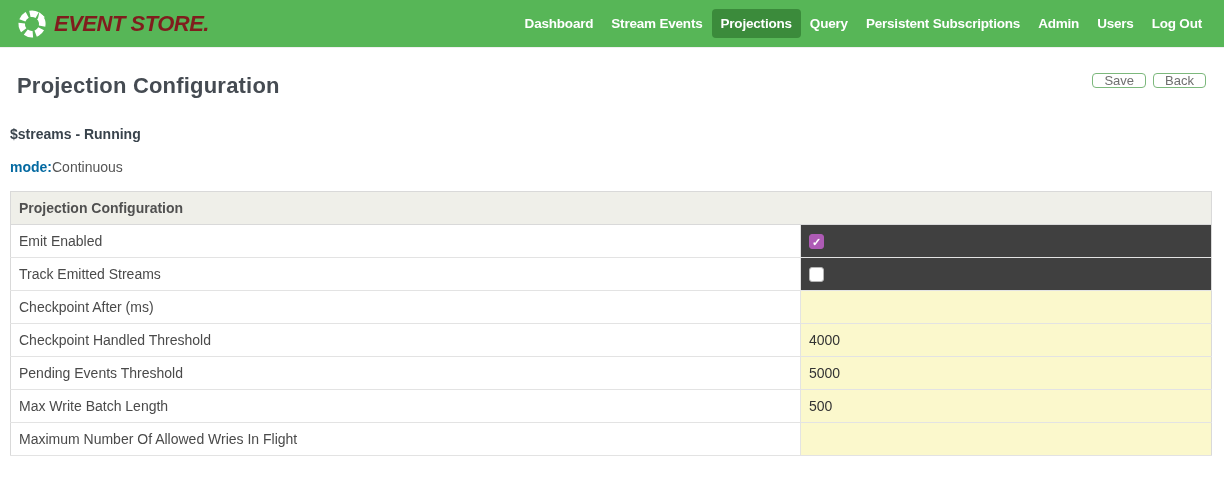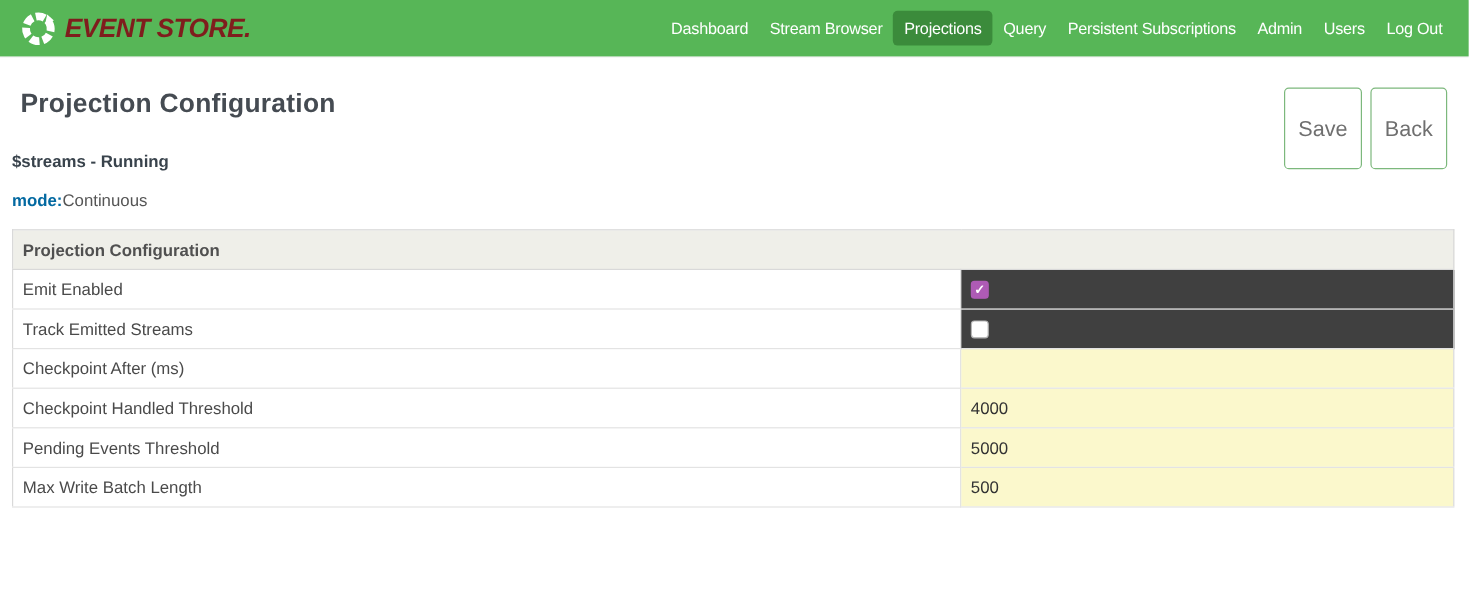--- a/index.html
+++ b/index.html
@@ -34,21 +34,21 @@
     white-space: nowrap;
   }
   .nav {
     margin-left: auto;
     display: flex;
     align-items: center;
   }
   .nav-item {
     color: #ffffff;
     font-size: 13.5px;
-    font-weight: normal;
+    font-weight: bold;
     letter-spacing: -0.2px;
     padding: 7px 9px;
     border-radius: 4px;
     white-space: nowrap;
     cursor: pointer;
     text-decoration: none;
   }
   .nav-item.active { background: #3B8B3B; }
 
   
@@ -67,22 +67,22 @@
     position: absolute;
     top: 26px; right: 18px;
     display: flex; gap: 7px;
   }
   .btn {
     background: #ffffff;
     border: 1px solid #7CB87C;
     border-radius: 4px;
     color: #6F6F6F;
     font-family: "Liberation Sans", sans-serif;
-    font-size: 18px;
-    padding: 24px 11px;
+    font-size: 13px;
+    padding: 0 11px;
     cursor: pointer;
     line-height: 1;
   }
 
   
   .status-line {
     margin: 27px 10px 17px 10px;
     font-size: 14px;
     font-weight: bold;
     color: #39434C;
@@ -164,21 +164,21 @@
 <div class="navbar">
   <a class="brand">
     <svg class="brand-icon" viewBox="0 0 32 32" xmlns="http://www.w3.org/2000/svg">
       <circle cx="16" cy="16" r="11" fill="none" stroke="#ffffff" stroke-width="7" stroke-dasharray="8 3" stroke-linecap="butt" transform="rotate(-30 16 16)"></circle>
       <path d="M21 2 L28 6 L21 10 Z" fill="#ffffff" transform="rotate(12 16 16)"></path>
     </svg>
     <span class="brand-text">EVENT STORE.</span>
   </a>
   <nav class="nav">
     <a class="nav-item">Dashboard</a>
-    <a class="nav-item">Stream Browser</a>
+    <a class="nav-item">Stream Events</a>
     <a class="nav-item active">Projections</a>
     <a class="nav-item">Query</a>
     <a class="nav-item">Persistent Subscriptions</a>
     <a class="nav-item">Admin</a>
     <a class="nav-item">Users</a>
     <a class="nav-item">Log Out</a>
   </nav>
 </div>
 
 <div class="page-header">
@@ -228,14 +228,20 @@
       <td class="cell-value">
         <input class="cfg-input" type="text" value="5000" style="">
       </td>
     </tr>
     <tr>
       <td class="cell-label">Max Write Batch Length</td>
       <td class="cell-value">
         <input class="cfg-input" type="text" value="500" style="">
       </td>
     </tr>
+    <tr>
+      <td class="cell-label">Maximum Number Of Allowed Wries In Flight</td>
+      <td class="cell-value">
+        <input class="cfg-input" type="text" value="" style="">
+      </td>
+    </tr>
   </tbody>
 </table>
 
 </body></html>

